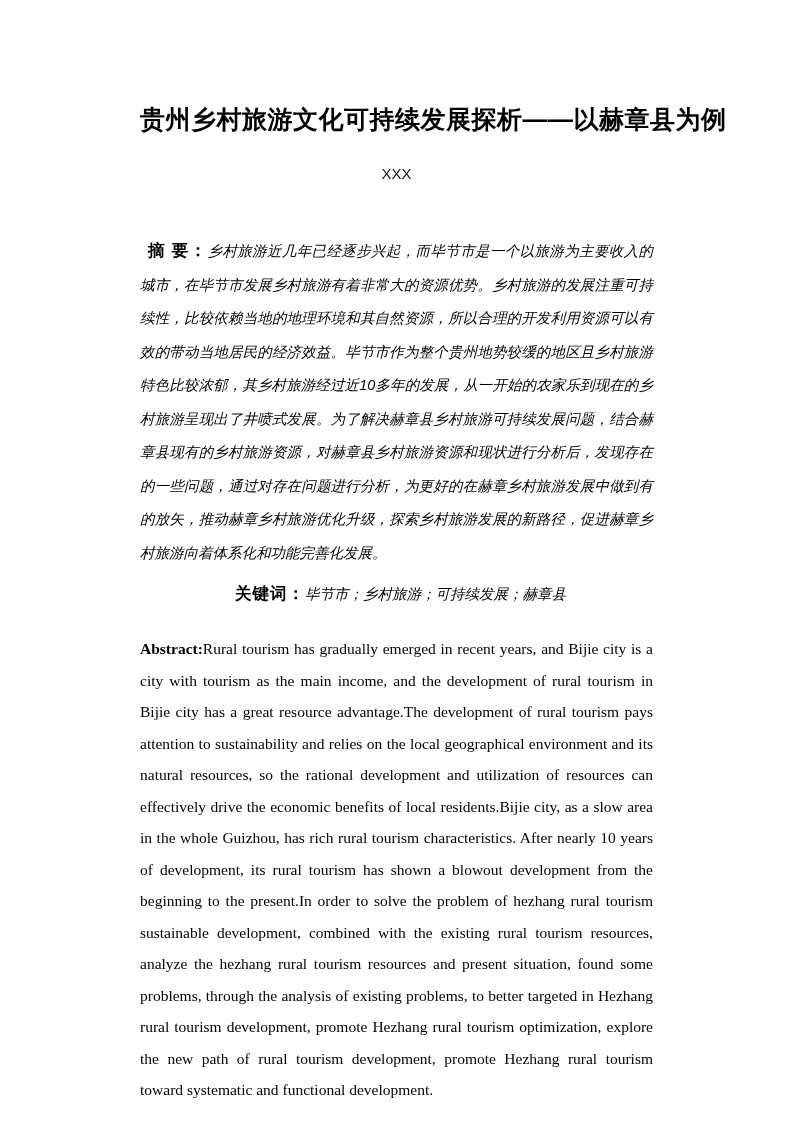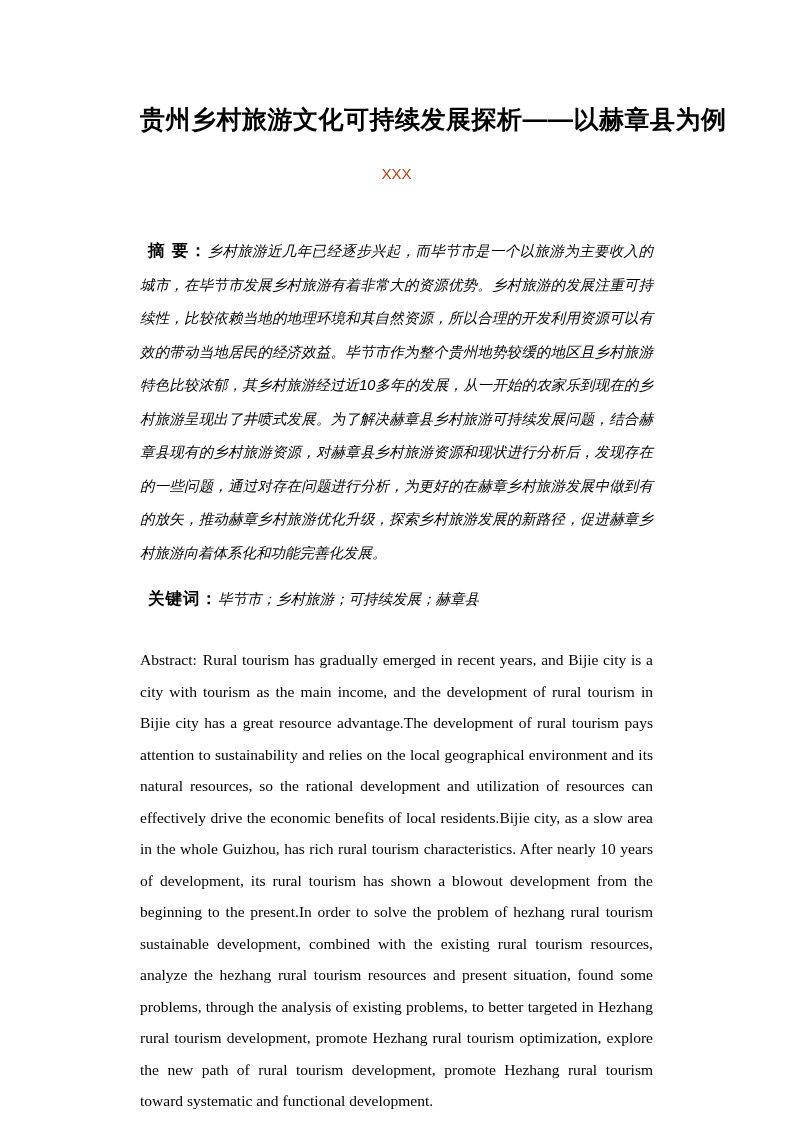--- a/index.html
+++ b/index.html
@@ -30,21 +30,21 @@
     letter-spacing: 0.5px;
     white-space: nowrap;
   }
   .doc-author {
     margin: 27px 0 0 0;
     font-family: "Liberation Sans", "DejaVu Sans", sans-serif;
     font-size: 15px;
     line-height: 20px;
     text-align: center;
     font-stretch: condensed;
-    color: #c2410c;
+    color: #0f172a;
   }
   .cn-abstract {
     margin: 50px 0 0 0;
     text-align: justify;
     font-size: 14.5px;
     line-height: 33.5px;
   }
   .cn-label {
     font-family: "Liberation Sans", "DejaVu Sans", sans-serif;
     font-weight: bold;
@@ -52,34 +52,33 @@
     font-size: 16.5px;
     letter-spacing: 1px;
     margin-left: 8px;
   }
   .cn-text {
     font-family: "Liberation Sans", "DejaVu Sans", sans-serif;
     font-style: italic; 
   }
   .cn-keywords {
     margin: 15px 0 0 0;
-    text-align: left;
+    text-align: center;
     font-size: 14.5px;
-    line-height: 27px;
+    line-height: 16px;
   }
   .en-abstract {
     margin: 31px 0 0 0;
     font-family: "Liberation Serif", "DejaVu Serif", serif;
     font-size: 15.5px;
     line-height: 31.5px;
     text-align: justify;
   }
   .en-label {
-    font-weight: normal;
-    margin-right: 6px;
+    font-weight: bold;
   }
 </style>
 </head>
 <body>
 
 <div class="page">
 
   <h1 class="doc-title">贵州乡村旅游文化可持续发展探析——以赫章县为例</h1>
 
   <div class="doc-author">XXX</div>

